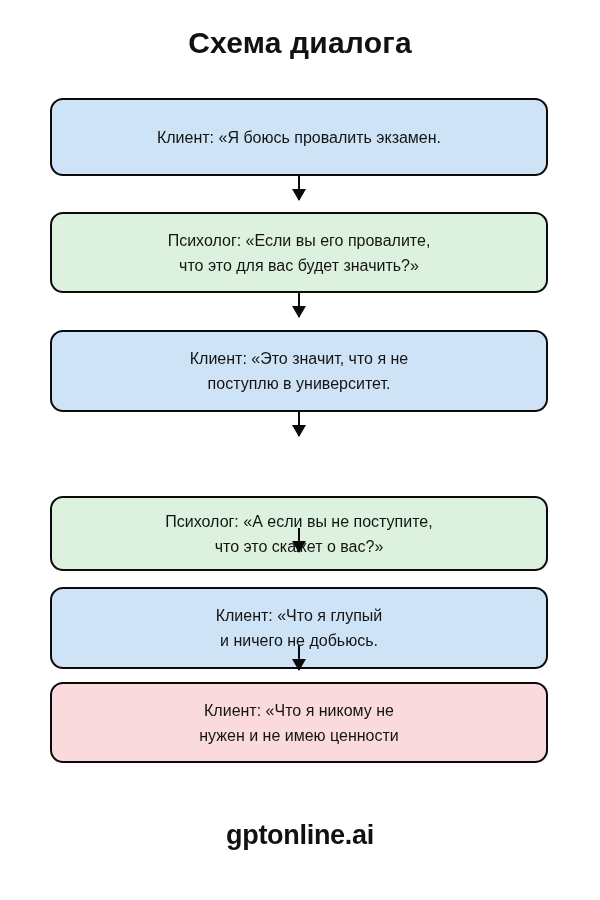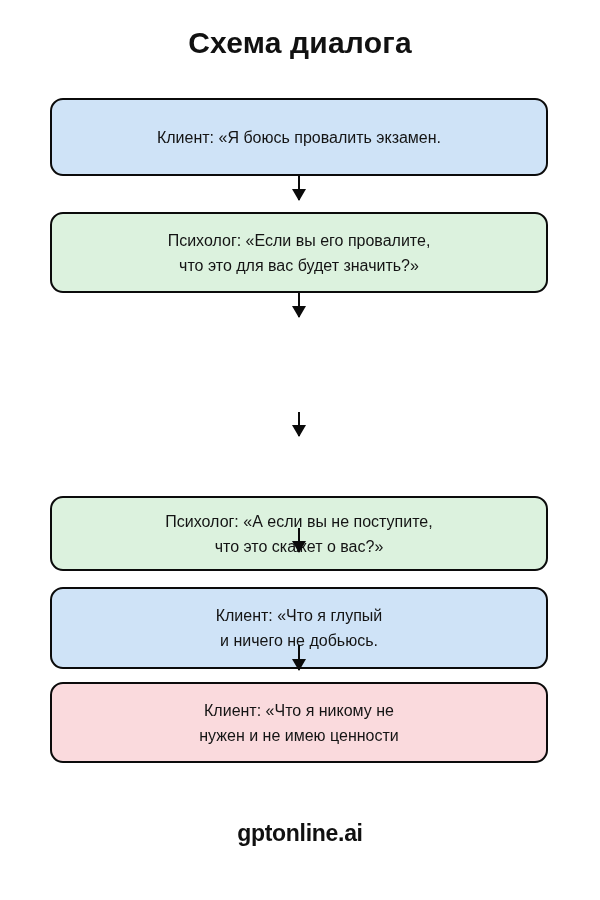--- a/index.html
+++ b/index.html
@@ -72,21 +72,21 @@
     border-left: 7px solid transparent;
     border-right: 7px solid transparent;
     border-top: 12px solid #0b0b0b;
   }
   #footer-brand {
     position: absolute;
     top: 820px;
     left: 0;
     width: 600px;
     text-align: center;
-    font-size: 23px;
+    font-size: 27px;
     font-weight: bold;
     color: #111111;
     letter-spacing: -0.3px;
   }
 </style>
 </head>
 <body>
 
 <div id="diagram-root">
 
@@ -98,20 +98,24 @@
 
   <div class="flow-arrow" style="top:176px; height:24px;"></div>
 
   <div class="flow-node node-green" style="top:212px; height:81px;justify-content:center;">
     <span class="node-text">Психолог: «Если вы его провалите,
 что это для вас будет значить?»</span>
   </div>
 
   <div class="flow-arrow" style="top:293px; height:24px;"></div>
 
+  <div class="flow-node node-blue" style="top:330px; height:82px;">
+    <span class="node-text">Клиент: «Это значит, что я не
+поступлю в университет.</span>
+  </div>
 
   <div class="flow-arrow" style="top:412px; height:24px;"></div>
 
   <div class="flow-node node-green" style="top:448px; height:75px;margin-top:48px;">
     <span class="node-text">Психолог: «А если вы не поступите,
 что это скажет о вас?»</span>
   </div>
 
   <div class="flow-arrow" style="top:528px; height:24px;"></div>
 

